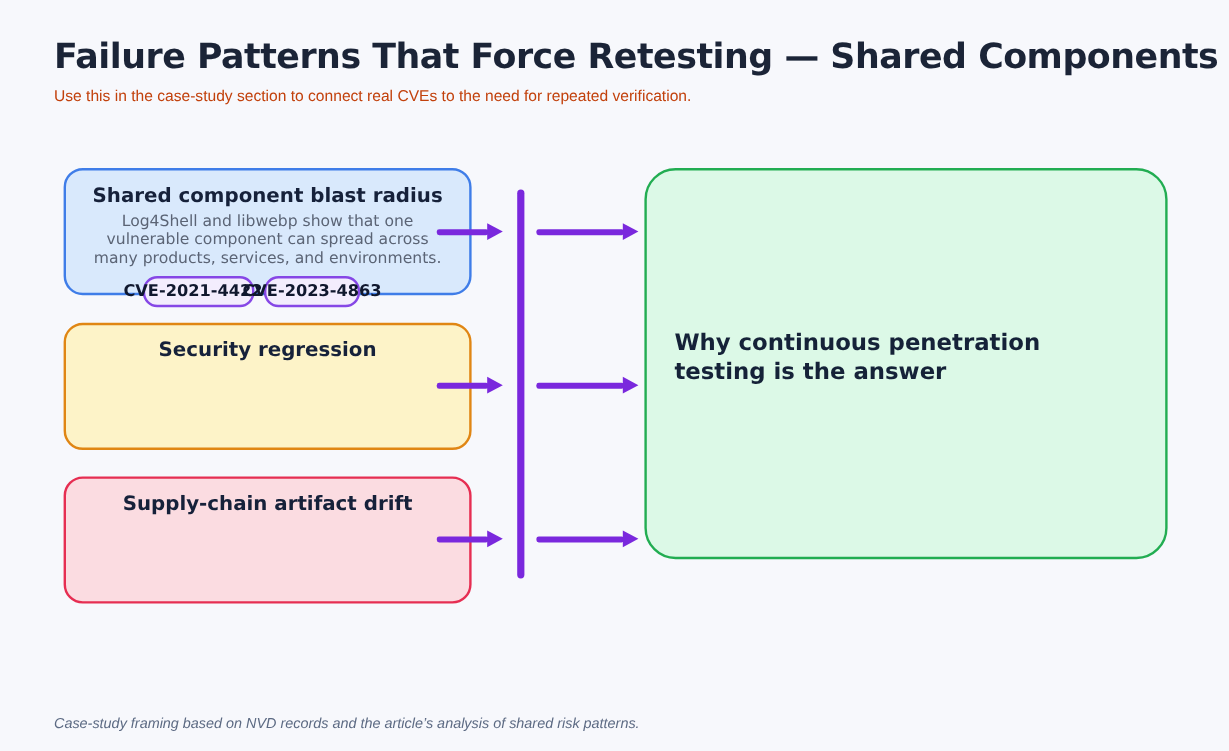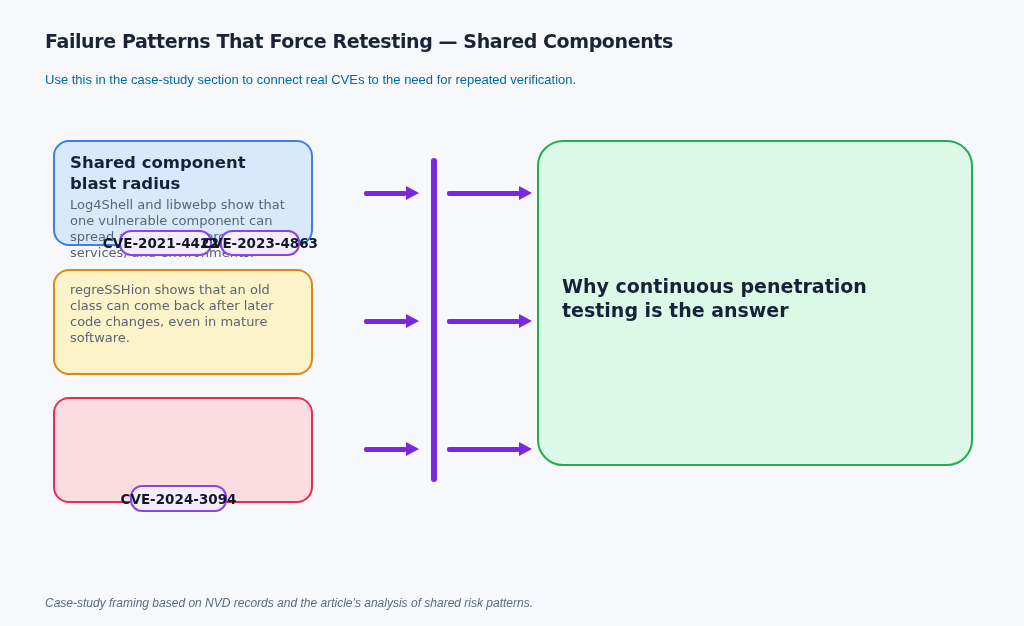--- a/index.html
+++ b/index.html
@@ -5,37 +5,37 @@
   html,body{margin:0;padding:0;}
   body{
     width:1024px;height:626px;position:relative;overflow:hidden;
     background:#f7f8fc;
     font-family:"DejaVu Sans",sans-serif;
     color:#131c30;
   }
   
   .page-title{
     position:absolute;left:45px;top:30px;width:979px;
-    font-size:19px;font-weight:bold;letter-spacing:-0.4px;
+    font-size:29px;font-weight:bold;letter-spacing:-0.4px;
     color:#1b2437;white-space:nowrap;overflow:hidden;
   }
   .page-subtitle{
     position:absolute;left:45px;top:72px;
     font-family:"Liberation Sans",sans-serif;
-    font-size:13px;color:#0369a1;
+    font-size:13px;color:#c2410c;
   }
   .page-footer{
     position:absolute;left:45px;top:596px;
     font-family:"Liberation Sans",sans-serif;
     font-size:12px;color:#5c6a83;font-style:italic;
   }
   
   .card{
-    position:absolute;left:53px;width:260px;height:106px;
-    border-radius:16px;box-sizing:border-box;padding:11px 15px 0 15px;
+    position:absolute;left:53px;width:340px;height:106px;
+    border-radius:16px;box-sizing:border-box;padding:11px 15px 0 15px;text-align:center;
   }
   .card-blue {top:140px;background:#d9e9fc;border:2.5px solid #3f7de8;}
   .card-amber{top:269px;background:#fdf3c8;border:2.5px solid #e08614;}
   .card-red  {top:397px;background:#fbdce1;border:2.5px solid #e62e52;}
   .card h2{
     margin:0 0 3px 0;font-size:16.5px;line-height:1.25;color:#16213a;
   }
   .card p{
     margin:0;font-size:13px;line-height:1.22;color:#5b6475;
   }
@@ -89,25 +89,25 @@
 <div class="page-subtitle">Use this in the case-study section to connect real CVEs to the need for repeated verification.</div>
 
 <div class="card card-blue">
   <h2>Shared component blast radius</h2>
   <p>Log4Shell and libwebp show that one vulnerable component can spread across many products, services, and environments.</p>
   <div class="pill pill-1a">CVE-2021-44228</div>
   <div class="pill pill-1b">CVE-2023-4863</div>
 </div>
 
 <div class="card card-amber">
-  <p>regreSSHion shows that an old class can come back after later code changes, even in mature software.</p>
+  <h2>Security regression</h2>
 </div>
 
 <div class="card card-red">
-  <div class="pill pill-3a">CVE-2024-3094</div>
+  <h2>Supply-chain artifact drift</h2>
 </div>
 
 <div class="v-line"></div>
 <div class="a-line l1"></div>
 <div class="a-head h1"></div>
 <div class="a-line l2"></div>
 <div class="a-head h2x"></div>
 <div class="a-line l3"></div>
 <div class="a-head h3"></div>
 <div class="a-line r1"></div>

